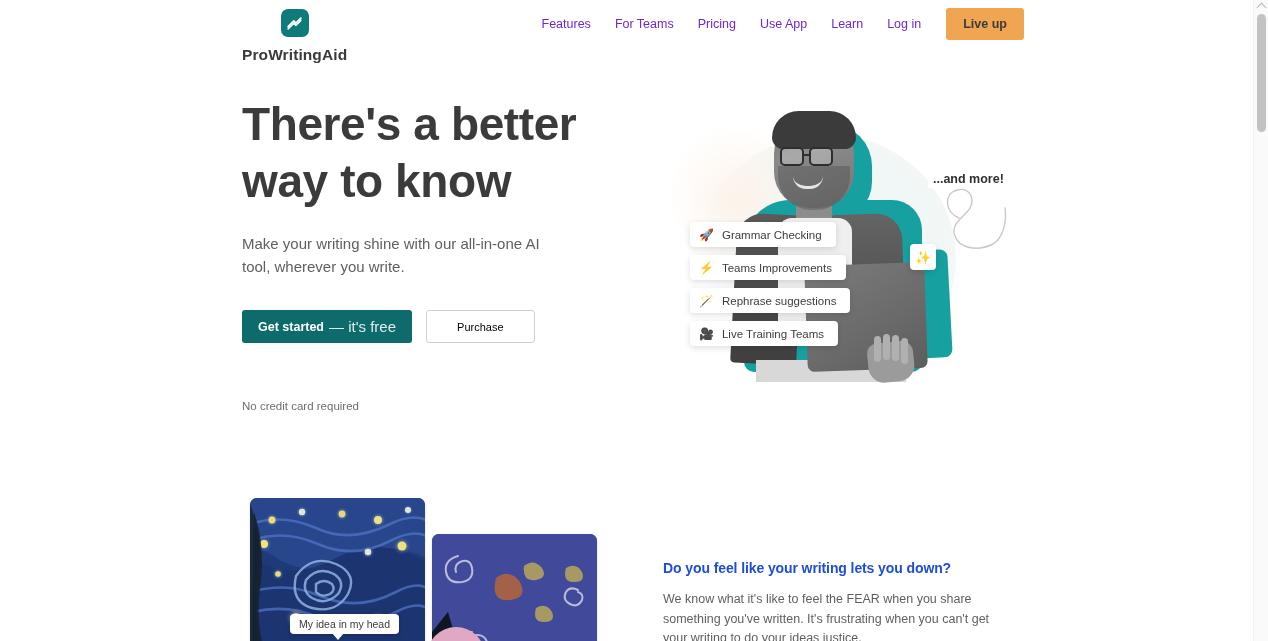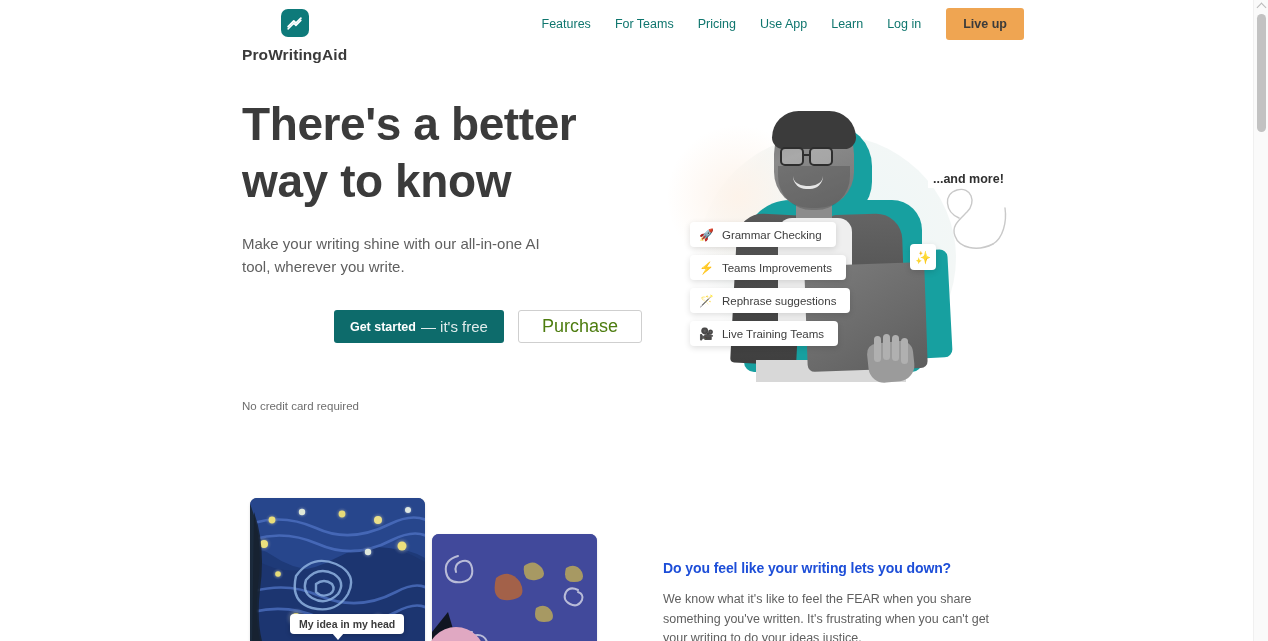--- a/index.html
+++ b/index.html
@@ -64,21 +64,21 @@
     font-size: 15.5px; font-weight: bold;
     color: #3a3a3a; letter-spacing: 0.1px;
     white-space: nowrap;
   }
   .nav {
     position: absolute; right: 229px; top: 0;
     height: 48px;
     display: flex; align-items: center; gap: 0;
   }
   .nav-link {
-    font-size: 12.5px; color: #0f766e;
+    font-size: 12.5px; color: #6d28d9;
     text-decoration: none;
     padding: 6px 12px;
     white-space: nowrap;
     cursor: pointer;
   }
   .nav-signup {
     margin-left: 13px;
     background: #efa552;
     color: #3b3b3b;
     font-size: 12.5px;
@@ -97,37 +97,37 @@
     margin: 0;
     font-size: 46px; line-height: 57px;
     font-weight: bold; color: #3b3b3b;
     letter-spacing: -0.4px;
   }
   .hero-sub {
     margin: 22px 0 0 0;
     font-size: 15px; line-height: 23px;
     color: #5f5f5f; max-width: 325px;
   }
-  .cta-row { margin-top: 32px; display: flex; align-items: center; gap: 14px; justify-content: flex-end; }
+  .cta-row { margin-top: 32px; display: flex; align-items: center; gap: 14px; }
   .btn-primary {
     background: #0d6b6b; color: #ffffff;
     border: none; border-radius: 3px;
     padding: 0 16px; height: 33px;
     font-size: 12.5px;
     display: inline-flex; align-items: center; gap: 5px;
     cursor: pointer;
     font-family: "Liberation Sans", sans-serif;
   }
   .btn-primary .bp-main { font-weight: bold; }
   .btn-primary .bp-sub { font-weight: normal; opacity: 0.87; font-size: 15px; }
   .btn-outline {
-    background: #ffffff; color: #4d7c0f;
+    background: #ffffff; color: #000000;
     border: 1px solid #cfcfcf; border-radius: 3px;
-    padding: 0 23px; height: 33px;
-    font-size: 18px;
+    padding: 0 30px; height: 33px;
+    font-size: 11px;
     display: inline-flex; align-items: center;
     cursor: pointer;
     font-family: "Liberation Sans", sans-serif;
   }
   .no-card {
     margin-top: 57px;
     font-size: 11.5px; color: #6e6e6e;
   }
 
   
@@ -319,21 +319,20 @@
   }
   .idea-bubble {
     position: absolute; left: 48px; top: 119px;
     background: #ffffff;
     border-radius: 4px;
     box-shadow: 0 1px 5px rgba(0,0,0,0.22);
     padding: 4px 9px;
     font-size: 10.5px; color: #3b3b3b;
     white-space: nowrap;
     z-index: 14;
-    font-weight: bold;
   }
   .idea-bubble::after {
     content: "";
     position: absolute; left: 42px; bottom: -6px;
     width: 0; height: 0;
     border-left: 6px solid transparent;
     border-right: 6px solid transparent;
     border-top: 7px solid #ffffff;
   }
   .pink-blob {

